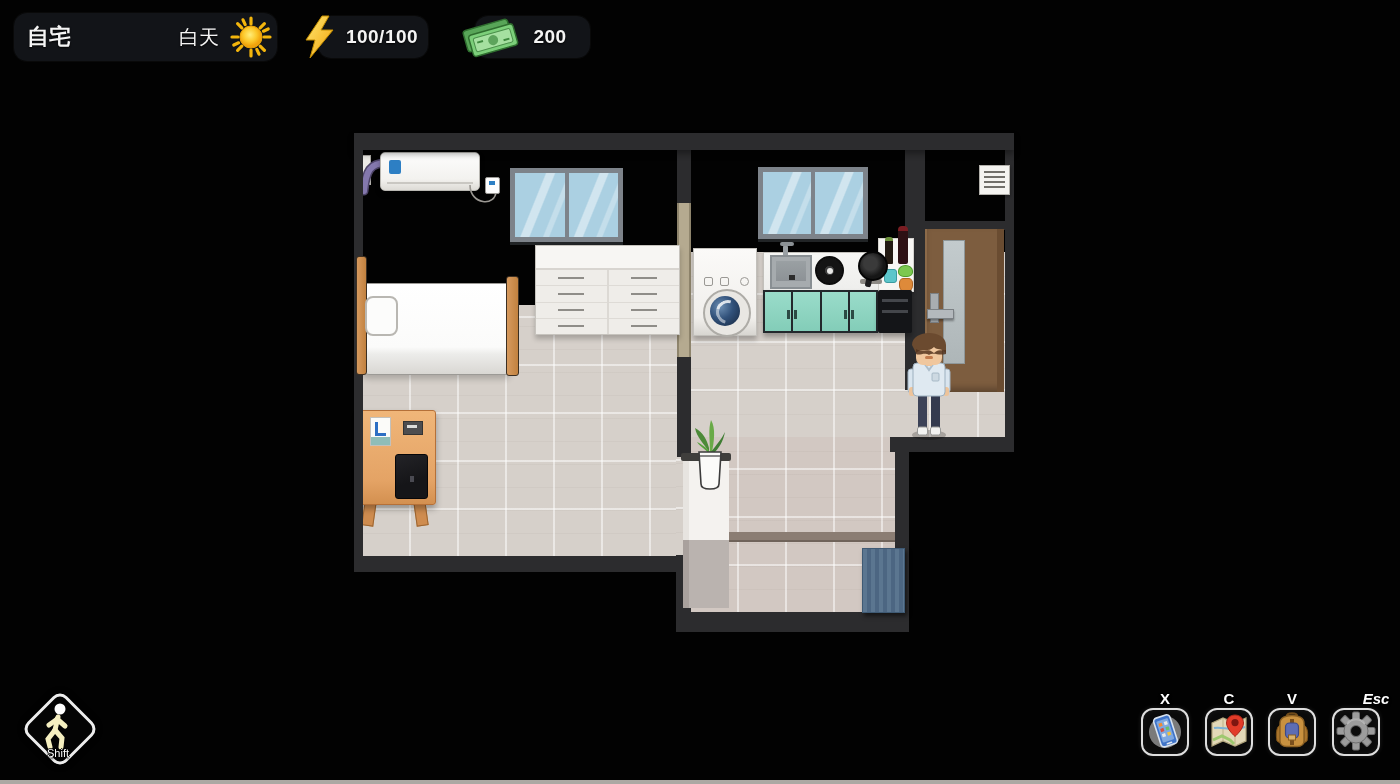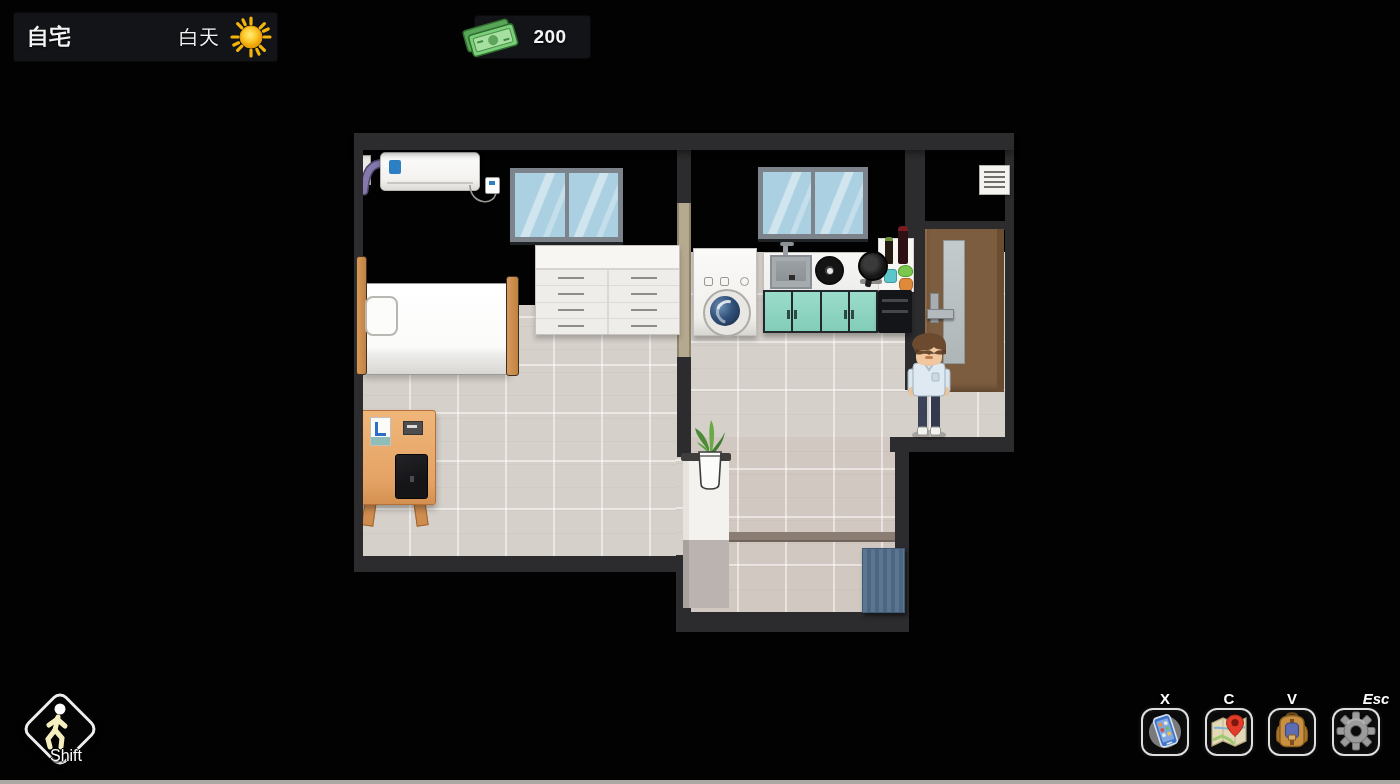--- a/index.html
+++ b/index.html
@@ -1,21 +1,21 @@
 <!DOCTYPE html>
 <html><head>
 <meta charset="utf-8">
 <style>
   html,body{margin:0;padding:0;background:#000;width:1400px;height:784px;overflow:hidden;
     font-family:"Liberation Sans","DejaVu Sans",sans-serif;}
   .abs{position:absolute;}
   #stage{position:absolute;left:0;top:0;width:1400px;height:784px;background:#020202;}
 
   
-  .hud-panel{position:absolute;background:rgba(19,21,25,.95);border-radius:2px;
+  .hud-panel{position:absolute;background:rgba(19,21,25,.95);border-radius:13px;
     box-shadow:0 0 0 1px rgba(255,255,255,.03);}
   .hud-text{color:#f4f4f4;text-shadow:0 1px 2px #000;}
   #panel-location{left:14px;top:13px;width:263px;height:48px;}
   #location-label{position:absolute;left:13px;top:0;line-height:48px;font-size:22px;font-weight:bold;}
   #time-label{position:absolute;right:58px;top:0;line-height:48px;font-size:20px;}
   #sun-icon{position:absolute;right:4px;top:2px;}
   #panel-energy{left:318px;top:16px;width:110px;height:42px;}
   #energy-value{position:absolute;left:24px;right:6px;top:0;line-height:42px;font-size:19px;font-weight:bold;text-align:center;letter-spacing:.5px;}
   #lightning-icon{position:absolute;left:-16px;top:-1px;}
   #panel-money{left:475px;top:16px;width:115px;height:42px;}
@@ -129,21 +129,21 @@
   #pedestal-white{background:linear-gradient(90deg,#e7e4e0 0 12%,#f4f2ef 13%);z-index:3;}
   #pedestal-gray{background:linear-gradient(90deg,#a9a19d 0 12%,#bab3af 13%);z-index:3;}
   #threshold{background:#8b7d73;border-bottom:2px solid #6f635a;z-index:2;}
   #doormat{background:repeating-linear-gradient(90deg,#5b7690 0 4px,#4c6682 4px 8px);border:1px solid #3f5a74;box-shadow:2px 3px 4px rgba(0,0,0,.5);z-index:3;}
 
   
   #shift-indicator{position:absolute;left:16px;top:694px;width:84px;height:84px;}
   #shift-diamond{position:absolute;left:16px;top:7px;width:50px;height:50px;background:#040404;
     border:3px solid #ededed;border-radius:10px;transform:rotate(45deg);box-shadow:0 0 6px rgba(0,0,0,.8);}
   #walking-person-icon{position:absolute;left:18px;top:7px;}
-  #shift-label{position:absolute;left:8px;top:53px;width:84px;text-align:center;color:#fff;font-size:16px;
+  #shift-label{position:absolute;left:0;top:53px;width:84px;text-align:center;color:#fff;font-size:11px;
     text-shadow:-1px 0 #000,1px 0 #000,0 -1px #000,0 2px 2px #000;}
 
   .hotkey-label{position:absolute;top:690px;width:48px;text-align:center;color:#fff;font-size:15px;font-weight:bold;
     text-shadow:-1px 0 #000,1px 0 #000,0 -1px #000,0 2px 3px #000;}
   .hotkey-btn{position:absolute;top:708px;width:48px;height:48px;background:#0a0a0a;border:2px solid #dedede;
     border-radius:12px;box-sizing:border-box;box-shadow:0 0 5px rgba(255,255,255,.12),inset 0 0 6px rgba(255,255,255,.06);
     display:flex;align-items:center;justify-content:center;padding:0;cursor:pointer;}
 
   #bottom-strip{position:absolute;left:0;bottom:0;width:1400px;height:4px;background:#c9c6c0;opacity:.85;}
 </style>
@@ -176,20 +176,34 @@
           <line x1="14" y1="4.8" x2="16.2" y2="9.6"></line>
             <line x1="27.8" y1="34.4" x2="30" y2="39.2"></line>
           <line x1="4.8" y1="30" x2="9.6" y2="27.8"></line>
             <line x1="34.4" y1="16.2" x2="39.2" y2="14"></line>
         </g>
         <circle cx="22" cy="22" r="11" fill="url(#sung)" stroke="#e9a30a" stroke-width="1"></circle>
       </svg>
     </span>
   </div>
 
+  <div class="hud-panel" id="panel-energy">
+    <span id="lightning-icon">
+      <svg width="36" height="44" viewBox="0 0 36 44">
+        <defs>
+            <linearGradient id="boltg" x1="0" y1="0" x2="1" y2="1">
+              <stop offset="0%" stop-color="#ffe873"></stop>
+              <stop offset="100%" stop-color="#f1a208"></stop>
+            </linearGradient>
+          </defs>
+        <polygon points="20,1 4,25 13,25 8,43 31,15 19,15 27,1" fill="url(#boltg)" stroke="#c28c00" stroke-width="1"></polygon>
+      </svg>
+    </span>
+    <span class="hud-text" id="energy-value">100/100</span>
+  </div>
 
   <div class="hud-panel" id="panel-money">
     <span id="banknote-icon">
       <svg width="58" height="40" viewBox="0 0 58 40">
         <rect x="5" y="6" width="46" height="22" rx="3" fill="#58a558" stroke="#2f6e2f" stroke-width="1.5"></rect>
         <rect x="9" y="12" width="46" height="22" rx="3" fill="#7ccf7a" stroke="#2f6e2f" stroke-width="1.5"></rect>
         <rect x="13" y="16" width="38" height="14" rx="2" fill="#a5e0a0" stroke="#4a8f4a" stroke-width="1"></rect>
         <circle cx="32" cy="23" r="5" fill="#3f8a3f" opacity="0.7"></circle>
         <rect x="16" y="20" width="6" height="2" fill="#3f8a3f"></rect>
           <rect x="42" y="25" width="6" height="2" fill="#3f8a3f"></rect>

